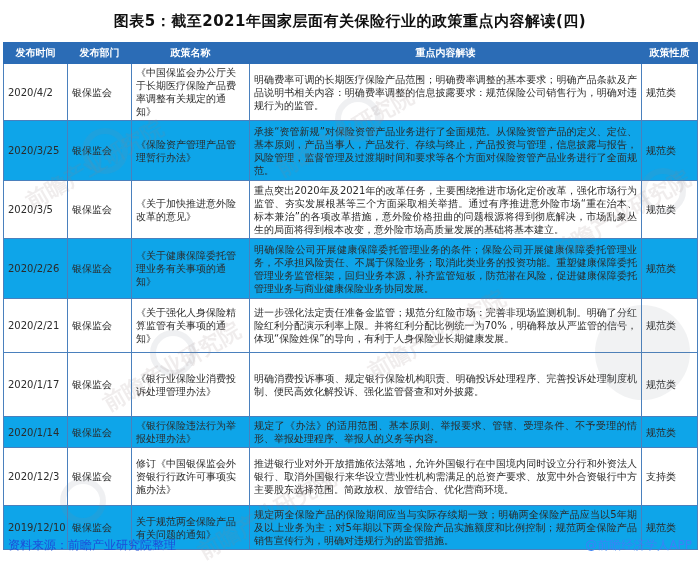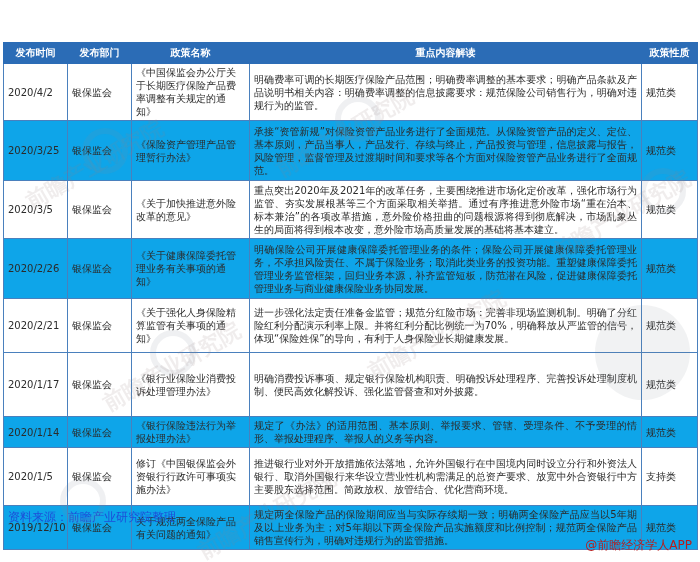--- a/index.html
+++ b/index.html
@@ -36,41 +36,42 @@
   td.c-policy{text-align:left;}
   td.c-content{text-align:justify;}
   td.c-nature{text-align:left;padding-left:7px;}
   .footer{
     position:absolute;left:0;bottom:8px;width:700px;
     display:flex;justify-content:space-between;
     padding:0 8px;box-sizing:border-box;
     font-size:12px;
   }
   .footer .src{color:#1d4ed8;}
-  .footer .credit{color:#b91c1c;margin-top:28px;}
+  .footer .credit{color:#3b82f6;}
   
   .wm{
     position:absolute;font-size:22px;font-weight:bold;
     color:rgba(150,125,130,0.14);white-space:nowrap;
     transform:rotate(-30deg);pointer-events:none;z-index:5;
   }
   .wm-ring{
     position:absolute;width:34px;height:34px;border-radius:50%;
     border:6px solid rgba(130,140,155,0.13);pointer-events:none;z-index:5;
   }
   .wm-blob{
     position:absolute;width:95px;height:95px;border-radius:50%;
     background:rgba(120,128,140,0.10);pointer-events:none;z-index:5;
   }
 </style>
 </head>
 <body>
 
 <div class="page">
 
+  <div class="title">图表5：截至2021年国家层面有关保险行业的政策重点内容解读(四)</div>
 
   <table class="policy">
     <colgroup>
       <col style="width:64px">
         <col style="width:64px">
         <col style="width:118px">
         <col style="width:392px">
         <col style="width:56px">
     </colgroup>
     <thead>
@@ -126,21 +127,21 @@
         <td class="c-nature">规范类</td>
       </tr>
       <tr class="alt" style="height:20px">
         <td class="c-date">2020/1/14</td>
         <td class="c-dept">银保监会</td>
         <td class="c-policy">《银行保险违法行为举报处理办法》</td>
         <td class="c-content">规定了《办法》的适用范围、基本原则、举报要求、管辖、受理条件、不予受理的情形、举报处理程序、举报人的义务等内容。</td>
         <td class="c-nature">规范类</td>
       </tr>
       <tr style="height:58px">
-        <td class="c-date">2020/1/5</td>
+        <td class="c-date">2020/12/3</td>
         <td class="c-dept">银保监会</td>
         <td class="c-policy">修订《中国银保监会外资银行行政许可事项实施办法》</td>
         <td class="c-content">推进银行业对外开放措施依法落地，允许外国银行在中国境内同时设立分行和外资法人银行、取消外国银行来华设立营业性机构需满足的总资产要求、放宽中外合资银行中方主要股东选择范围。简政放权、放管结合、优化营商环境。</td>
         <td class="c-nature">支持类</td>
       </tr>
       <tr class="alt" style="height:44px">
         <td class="c-date">2019/12/10</td>
         <td class="c-dept">银保监会</td>
         <td class="c-policy">关于规范两全保险产品有关问题的通知》</td>
         <td class="c-content">规定两全保险产品的保险期间应当与实际存续期一致；明确两全保险产品应当以5年期及以上业务为主；对5年期以下两全保险产品实施额度和比例控制；规范两全保险产品销售宣传行为，明确对违规行为的监管措施。</td>

